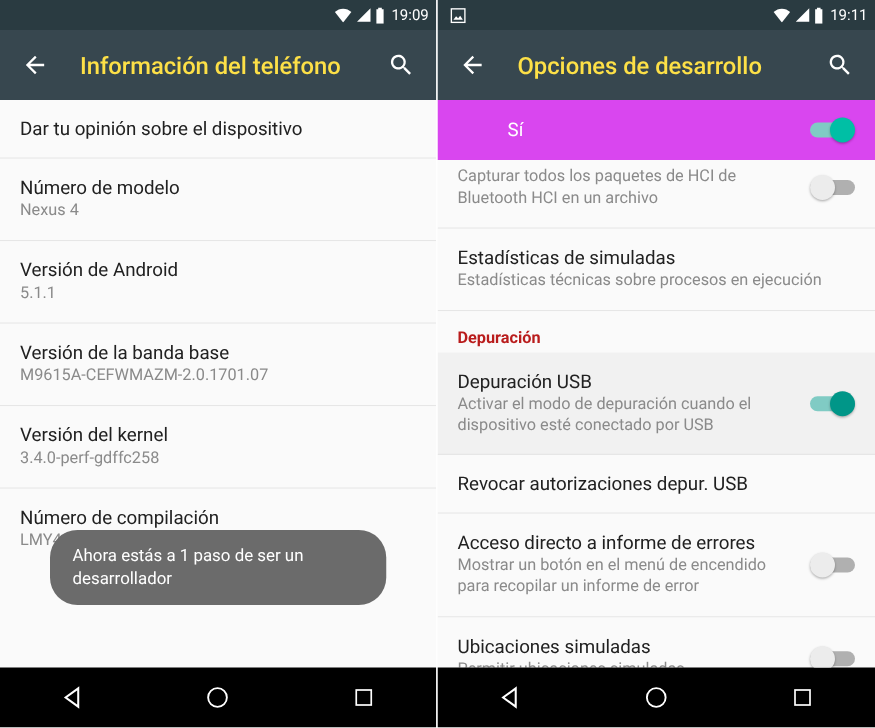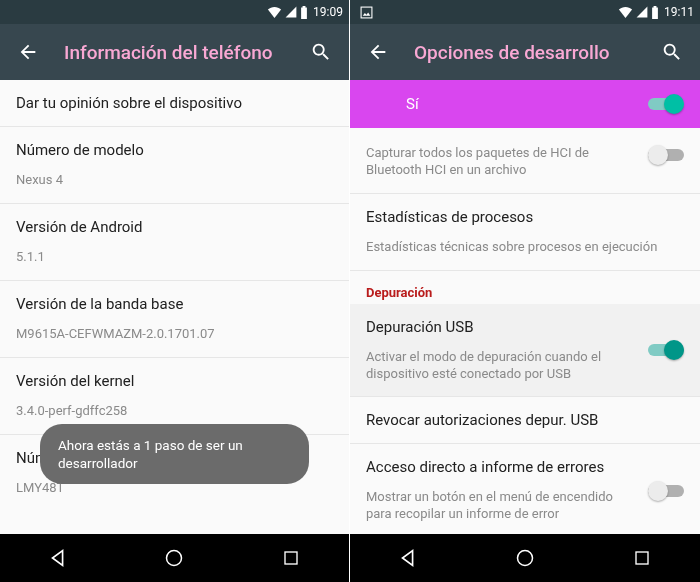--- a/index.html
+++ b/index.html
@@ -31,21 +31,21 @@
     justify-content: flex-end;
     padding: 0 6px;
     font-size: 12px;
     gap: 3px;
   }
   .statusbar .left-icons { margin-right: auto; padding-left: 4px; display:flex; gap:3px;}
   
   .appbar {
     height: 56px;
     background: #37474f;
-    color: #f9a8d4;
+    color: #fde047;
     display: flex;
     align-items: center;
     padding: 0 8px;
   }
   .appbar .title {
     font-size: 19px;
     font-weight: 500;
     flex: 1;
     padding-left: 16px;
     white-space: nowrap;
@@ -73,21 +73,21 @@
     background:#fafafa;
   }
   .row.noborder { border-bottom:none; }
   .row .primary {
     font-size: 15px;
     color: #212121;
   }
   .row .secondary {
     font-size: 13px;
     color: #8a8a8a;
-    margin-top: 13px;
+    margin-top: 2px;
     line-height: 1.3;
   }
   .row.withtoggle {
     display:flex; align-items:center; gap:12px;
   }
   .row.withtoggle .textcol { flex:1; }
   .row.highlight { background:#f1f1f1; }
   .section-header {
     padding: 14px 16px 4px 16px;
     font-size: 13px;
@@ -283,21 +283,21 @@
       <div class="textcol" style="flex:1;">
         <div class="secondary">Capturar todos los paquetes de HCI de Bluetooth HCI en un archivo</div>
       </div>
       <span class="toggle off">
         <span class="track"></span>
           <span class="thumb"></span>
       </span>
     </div>
 
     <div class="row">
-      <div class="primary">Estadísticas de procesos</div>
+      <div class="primary">Estadísticas de simuladas</div>
       <div class="secondary">Estadísticas técnicas sobre procesos en ejecución</div>
     </div>
 
     <div class="section-header">Depuración</div>
 
     <div class="row withtoggle highlight">
       <div class="textcol">
         <div class="primary">Depuración USB</div>
         <div class="secondary">Activar el modo de depuración cuando el dispositivo esté conectado por USB</div>
       </div>

